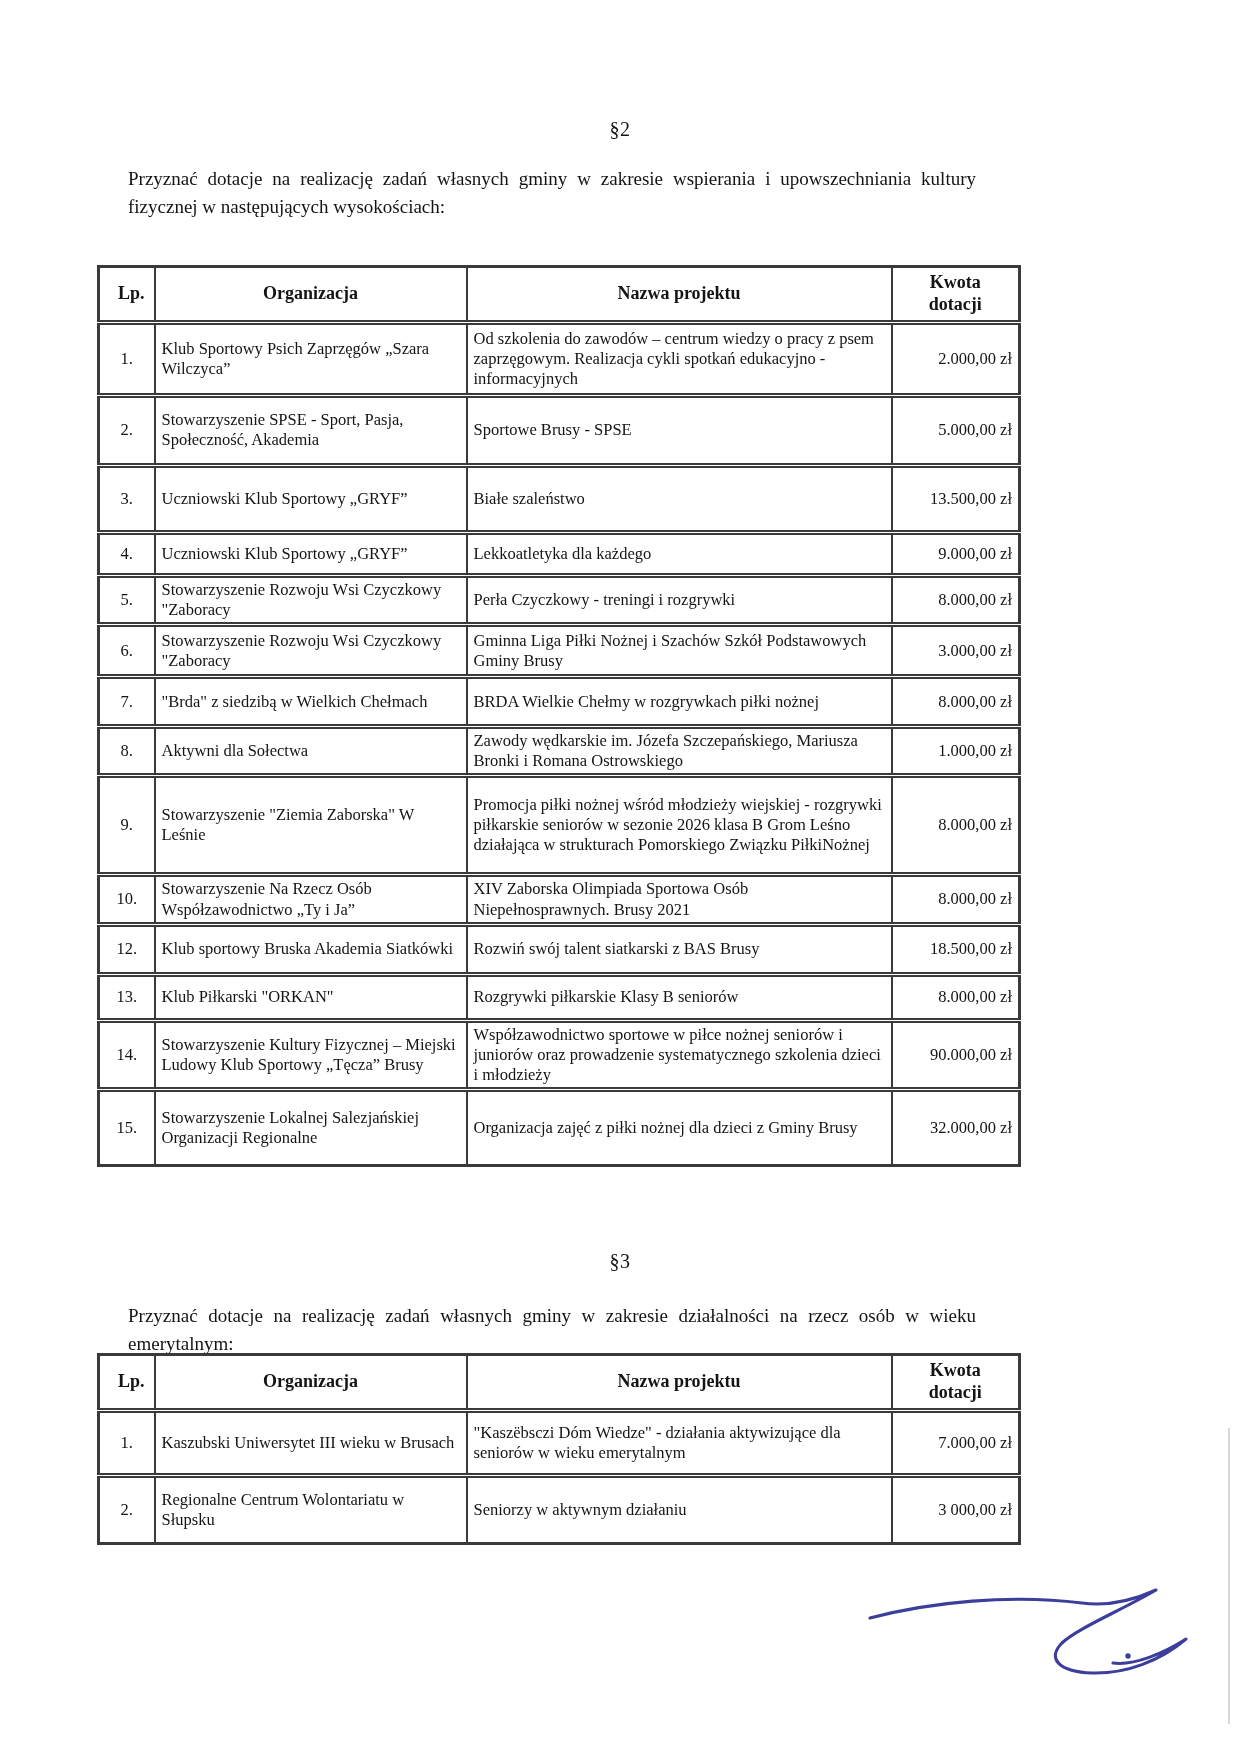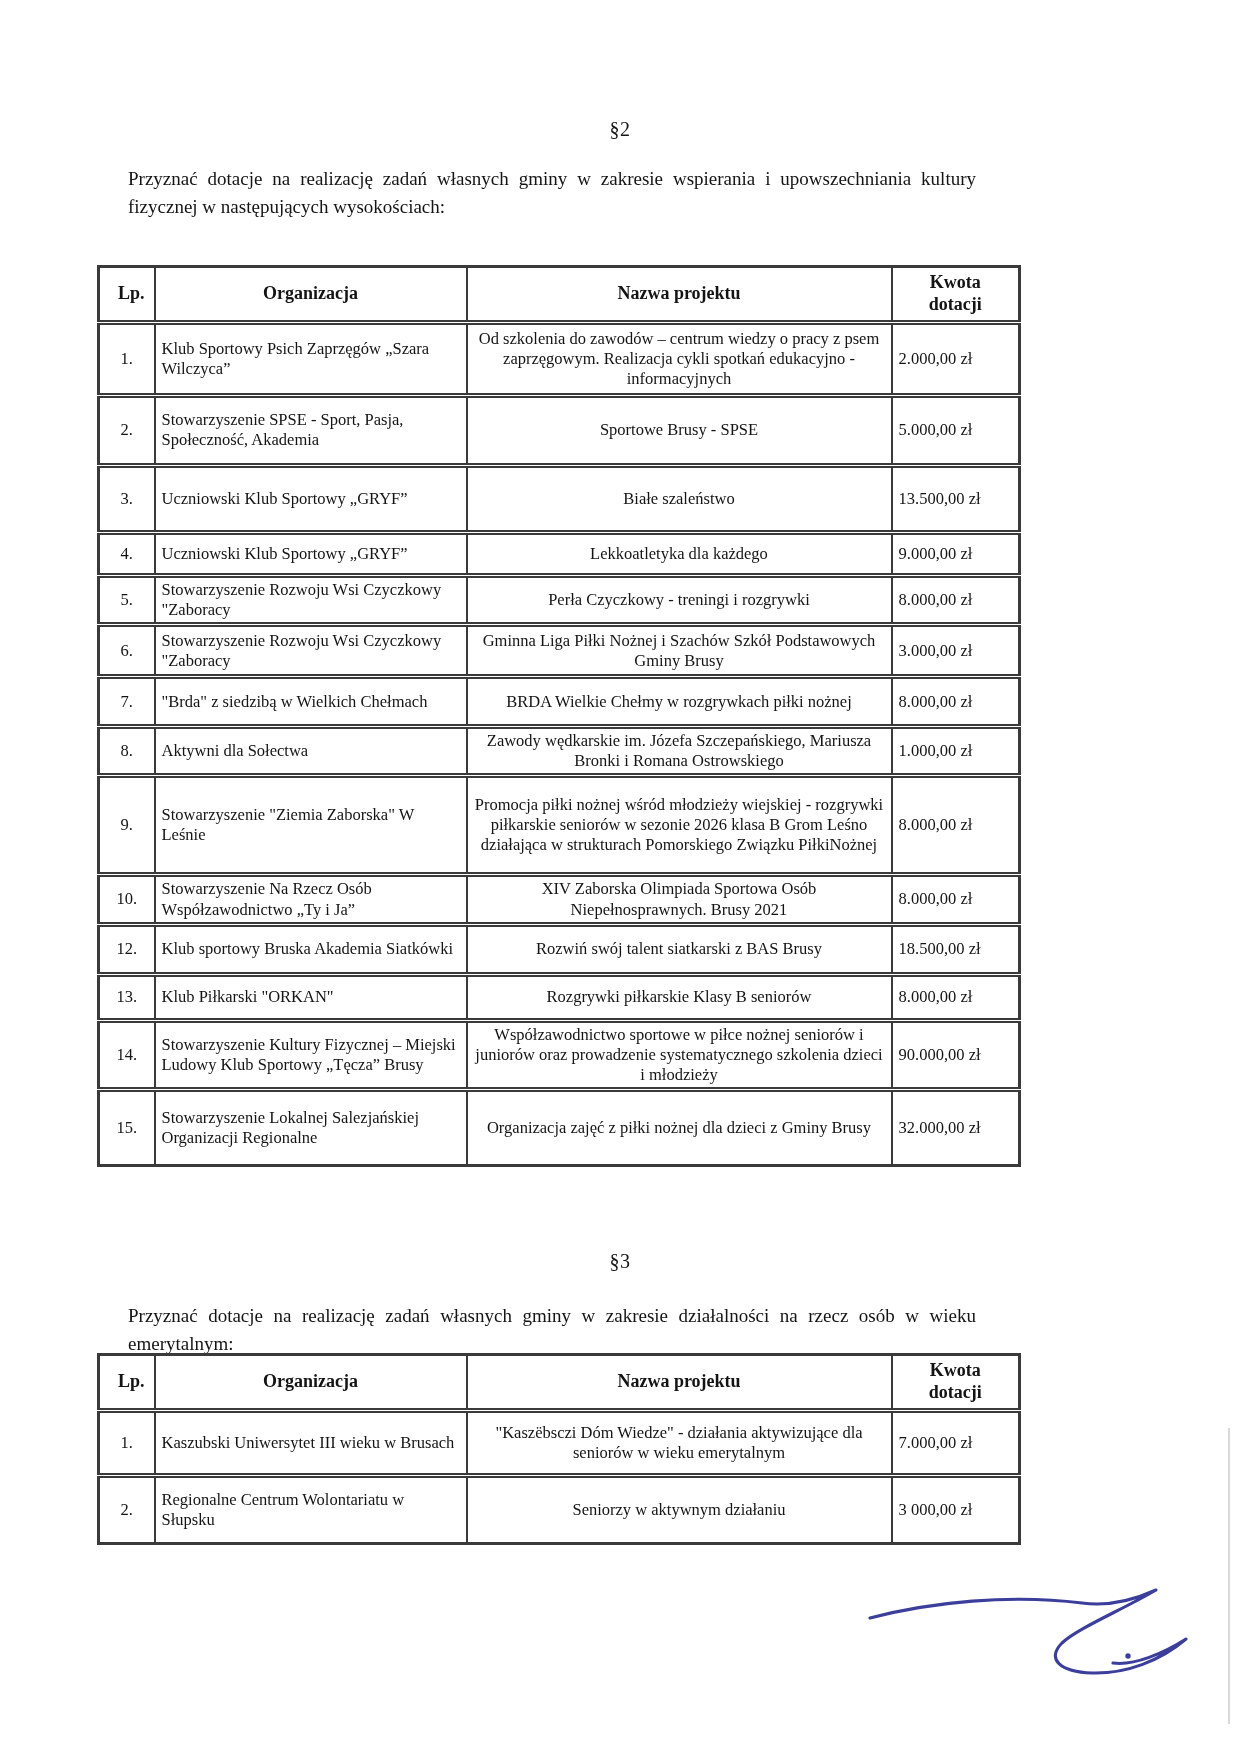--- a/index.html
+++ b/index.html
@@ -65,22 +65,22 @@
     font-size:18px;
     font-weight:bold;
     text-align:center;
     padding:4px 18px;
   }
   .grants tbody td{
     border-top:5px double var(--ink-border);
   }
   .grants td.c-lp{text-align:center;}
   .grants td.c-org{text-align:left;}
-  .grants td.c-proj{text-align:center;margin-left:7px;}
-  .grants td.c-amt{white-space:nowrap;}
+  .grants td.c-proj{margin-left:7px;}
+  .grants td.c-amt{text-align:right;white-space:nowrap;}
 
   
   #t1 thead tr{height:55px;}
   #t1 tbody tr:nth-child(1){height:73px;}
   #t1 tbody tr:nth-child(2){height:70px;}
   #t1 tbody tr:nth-child(3){height:67px;}
   #t1 tbody tr:nth-child(4){height:43px;}
   #t1 tbody tr:nth-child(5){height:45px;}
   #t1 tbody tr:nth-child(6){height:52px;}
   #t1 tbody tr:nth-child(7){height:50px;}

